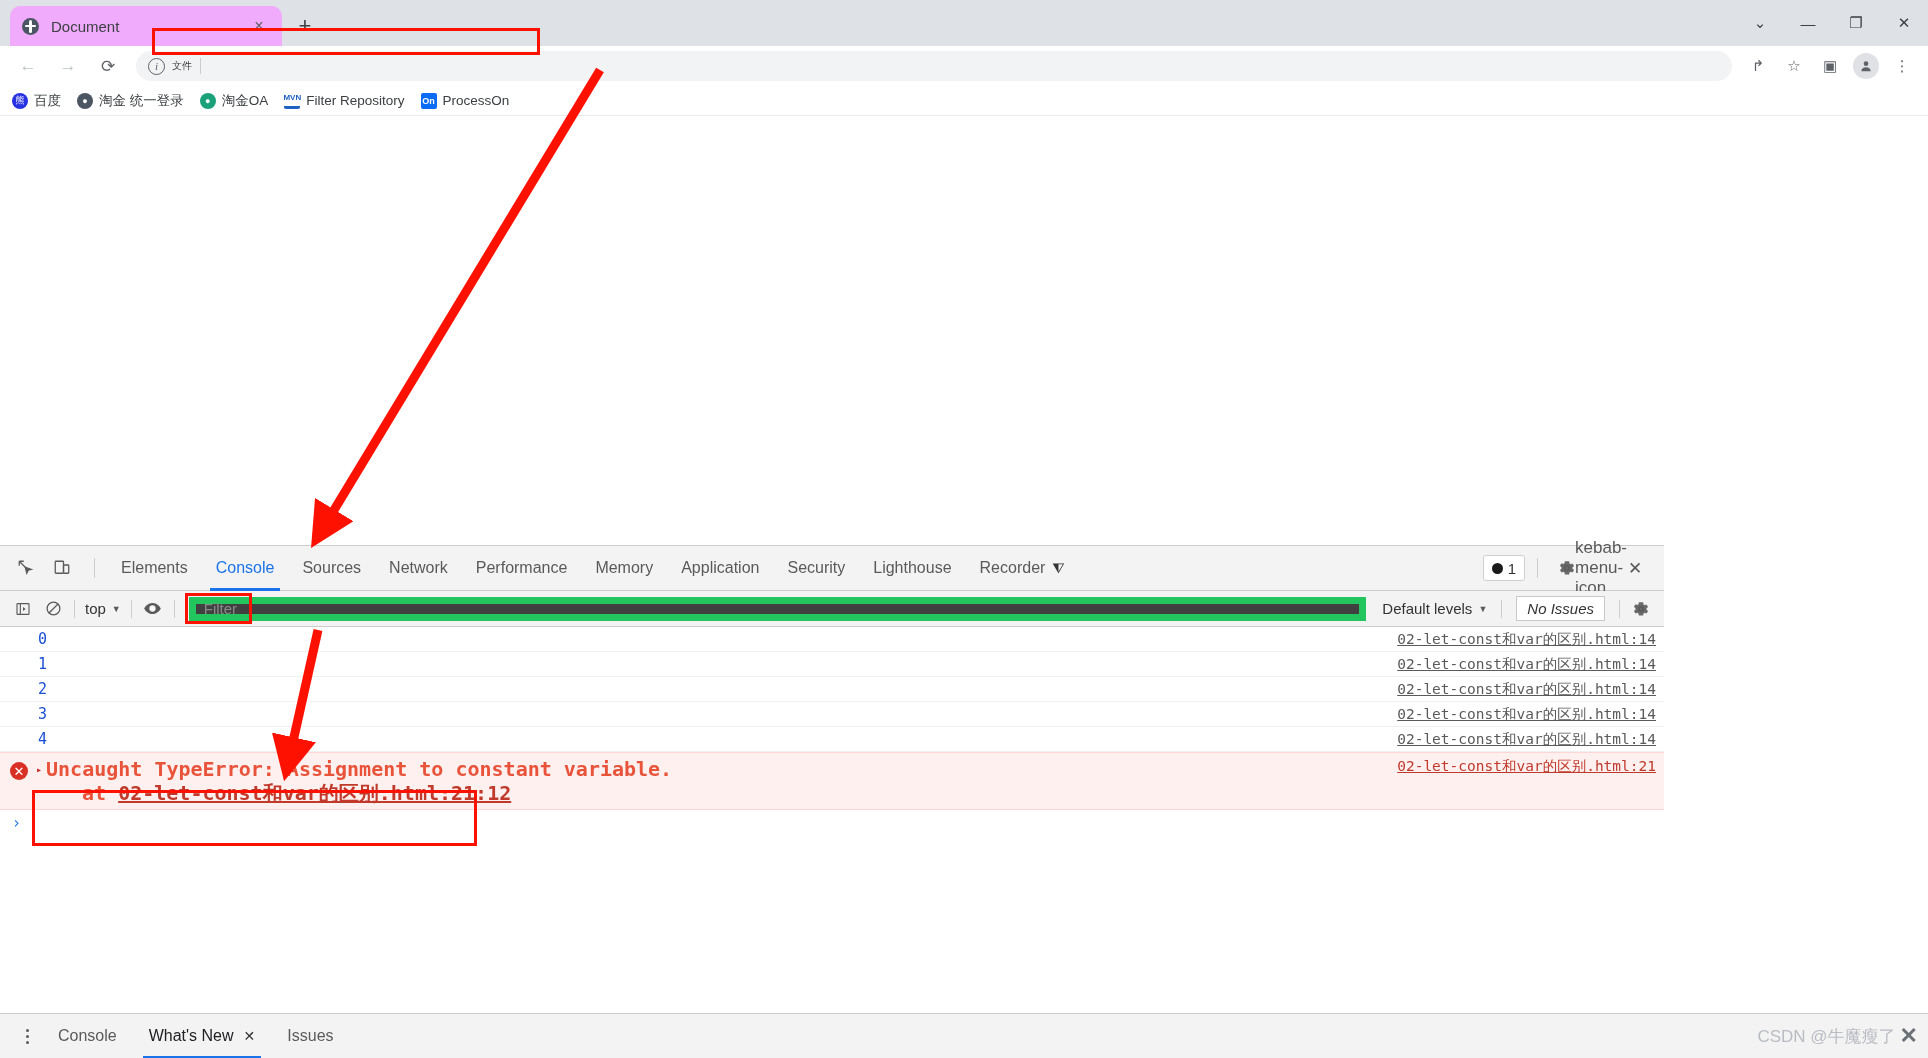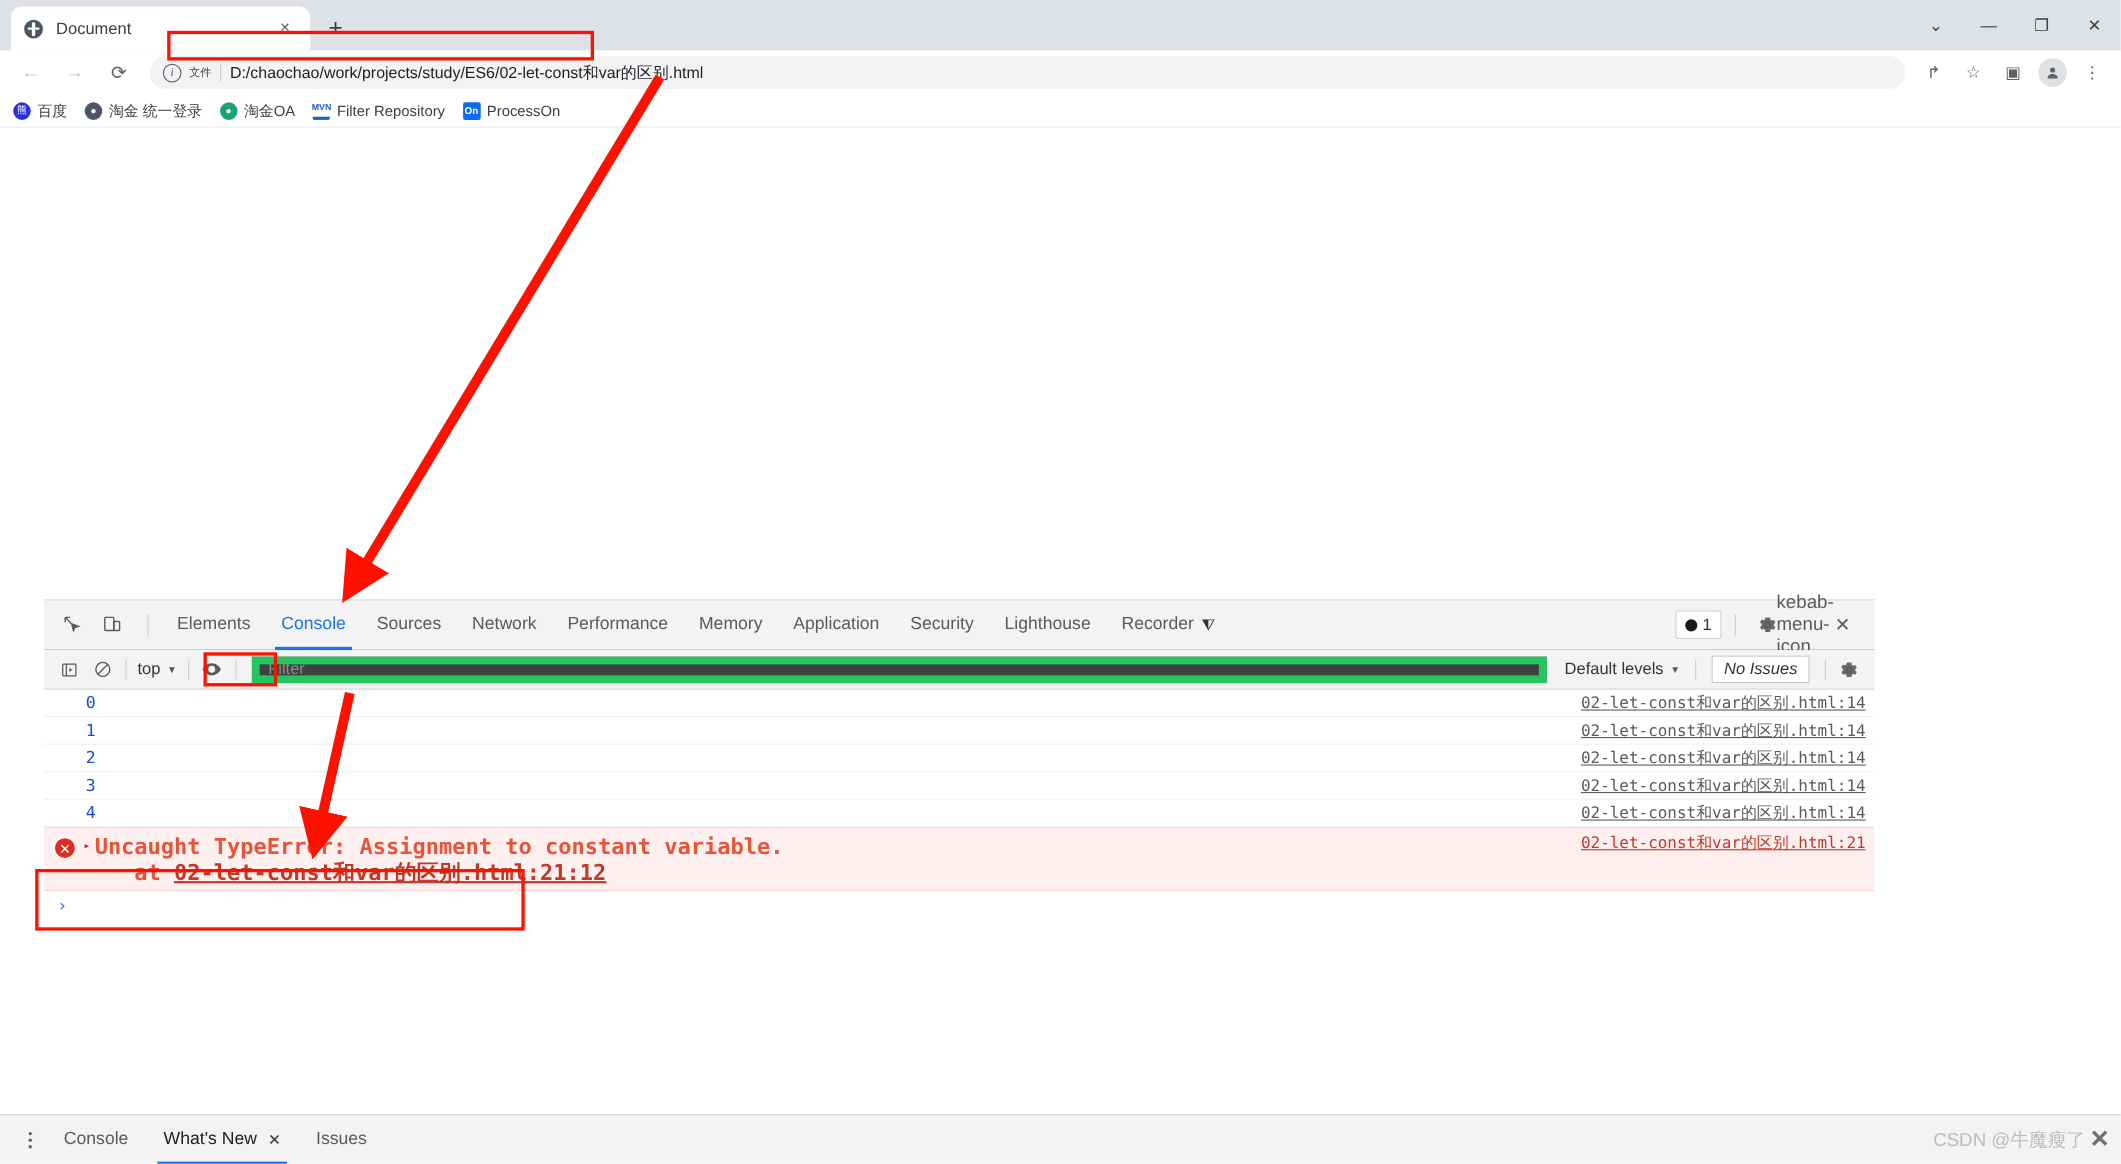--- a/index.html
+++ b/index.html
@@ -17,21 +17,21 @@
   .titlebar {
     height: 46px;
     background: #dee1e6;
     display: flex;
     align-items: flex-end;
     position: relative;
   }
   .tab-strip { display: flex; align-items: flex-end; height: 46px; padding-left: 10px; }
   .tab {
     width: 272px; height: 40px;
-    background: #ffffff;
+    background: #f0abfc;
     border-radius: 10px 10px 0 0;
     display: flex; align-items: center;
     padding: 0 12px;
     position: relative;
   }
   .tab-favicon {
     width: 17px; height: 17px; flex: 0 0 17px;
     border-radius: 50%;
     background: #4b5563;
     position: relative;
@@ -159,21 +159,21 @@
     background: #ffffff;
   }
 
   
   .devtools {
     position: absolute;
     left: 0; top: 545px;
     width: 1664px; height: 468px;
     background: #ffffff;
     border-top: 1px solid #cdcdcd;
-    display: flex; flex-direction: column; margin-left: 40px;
+    display: flex; flex-direction: column;
   }
   .dt-tabbar {
     height: 45px;
     background: #f3f3f3;
     border-bottom: 1px solid #cdcdcd;
     display: flex; align-items: center;
     padding-left: 10px;
   }
   .dt-tool-icon {
     width: 32px; height: 30px; margin-right: 4px;
@@ -378,21 +378,20 @@
   </div>
 
   <div class="toolbar">
     <div class="nav-btn disabled">←</div>
     <div class="nav-btn disabled">→</div>
     <div class="nav-btn">⟳</div>
     <div class="omnibox">
       <span class="info-icon">i</span>
       <span class="file-label">文件</span>
       <span class="omni-sep"></span>
-      <span class="omni-url">D:/chaochao/work/projects/study/ES6/02-let-const和var的区别.html</span>
     </div>
     <div class="toolbar-right">
       <div class="tb-icon">↱</div>
       <div class="tb-icon">☆</div>
       <div class="tb-icon">▣</div>
       <div class="profile-circle">
         <svg width="14" height="14" viewBox="0 0 24 24">
           <circle cx="12" cy="8" r="4" fill="#5f6368"></circle>
           <path d="M4 21c0-4.4 3.6-7 8-7s8 2.6 8 7z" fill="#5f6368"></path>
         </svg>

